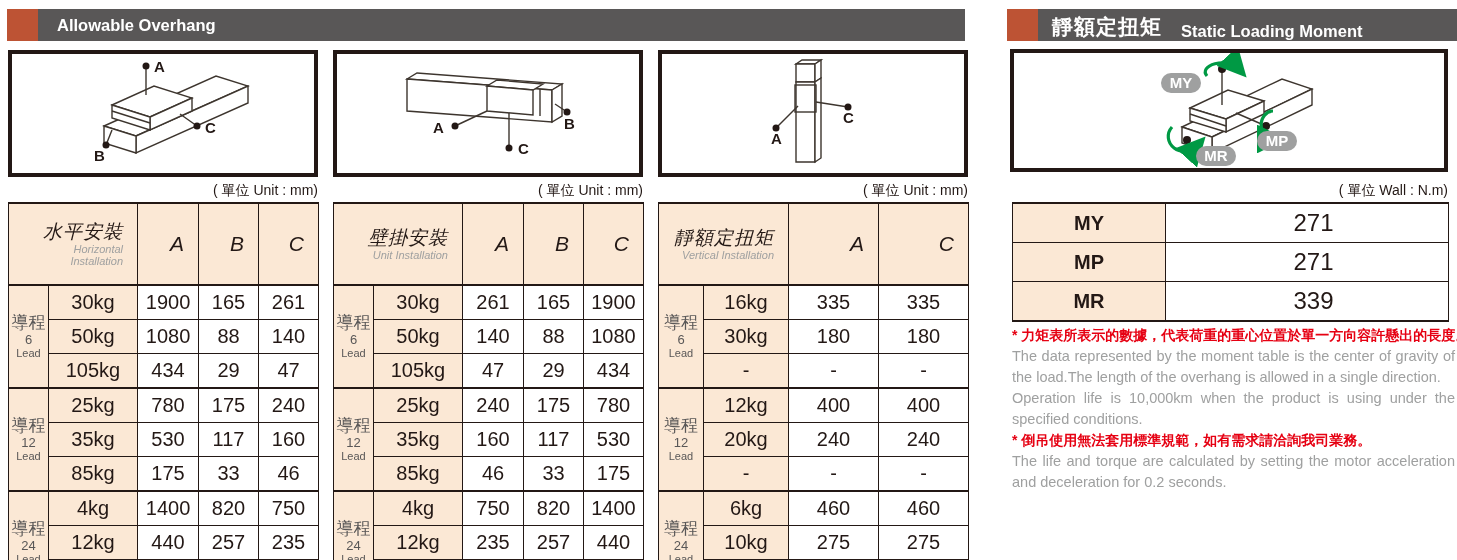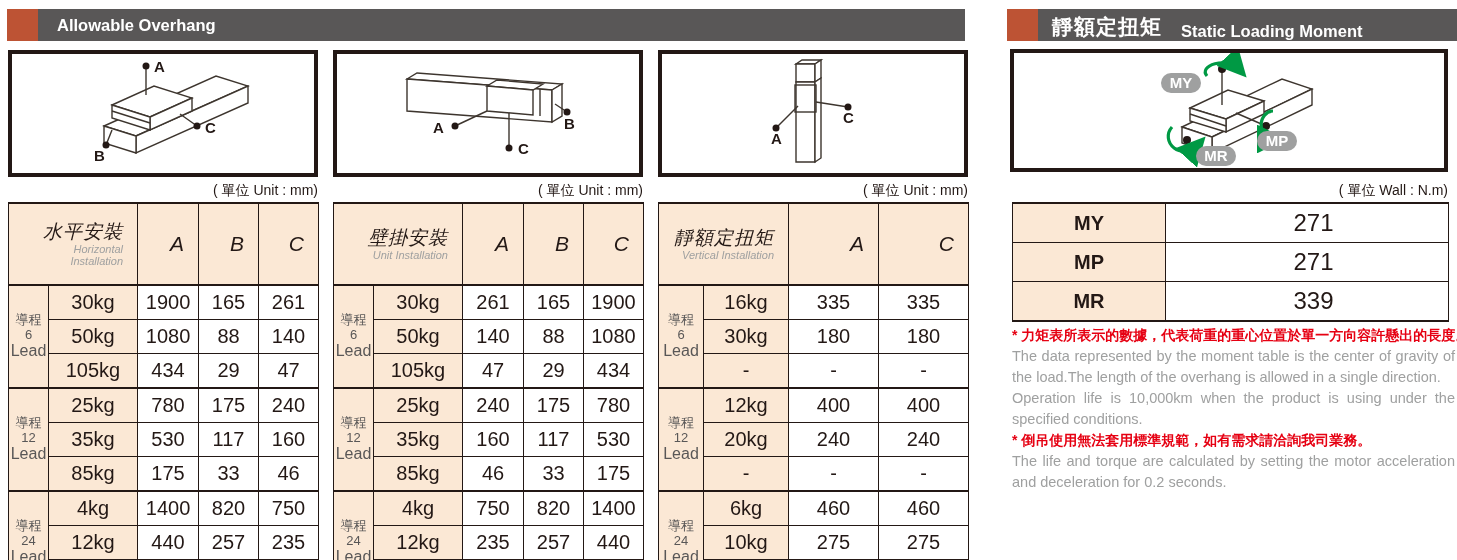--- a/index.html
+++ b/index.html
@@ -25,23 +25,23 @@
   table.otable { position:absolute; top:202px; width:310px; border-collapse:collapse; table-layout:fixed; background:#fff; }
   table.otable, .otable th, .otable td { border:1px solid #231815; }
   table.otable { border-top-width:2px; border-bottom-width:2px; }
   .otable tbody { border-top:2px solid #231815; }
   .otable thead th { height:52px; background:#fbe8d5; font-weight:normal; text-align:right; vertical-align:middle; padding:14px;font-style:italic; }
   .tname-zh { font-size:19px; letter-spacing:1px; line-height:1.15; }
   .tname-en { font-size:11px; color:#9fa0a0; line-height:1.1; }
   .otable .colhead { font-size:21px; color:#231815; }
   .otable td { height:33px; text-align:center; vertical-align:middle; font-size:20px; padding:0; }
   .otable td.lead { background:#fbe8d5; color:#595757; }
-  .lead-zh { font-size:13px; line-height:1.1; }
+  .lead-zh { font-size:17px; line-height:1.1; }
   .lead-num { font-size:13px; line-height:1.1; }
-  .lead-en { font-size:16px; line-height:1.1; }
+  .lead-en { font-size:11px; line-height:1.1; }
   .otable td.load { background:#fbe8d5; }
   .otable td.val { background:#fff; }
 
   
   table.mtable { position:absolute; left:1012px; top:202px; width:436px; border-collapse:collapse; table-layout:fixed; background:#fff; }
   table.mtable, .mtable td { border:1px solid #231815; }
   table.mtable { border-top-width:2px; border-bottom-width:2px; }
   .mtable td { height:38px; text-align:center; vertical-align:middle; padding:0; }
   .mtable td.mlabel { background:#fbe8d5; font-weight:bold; font-size:20px; }
   .mtable td.mvalue { font-size:24px;padding-left:13px; }

